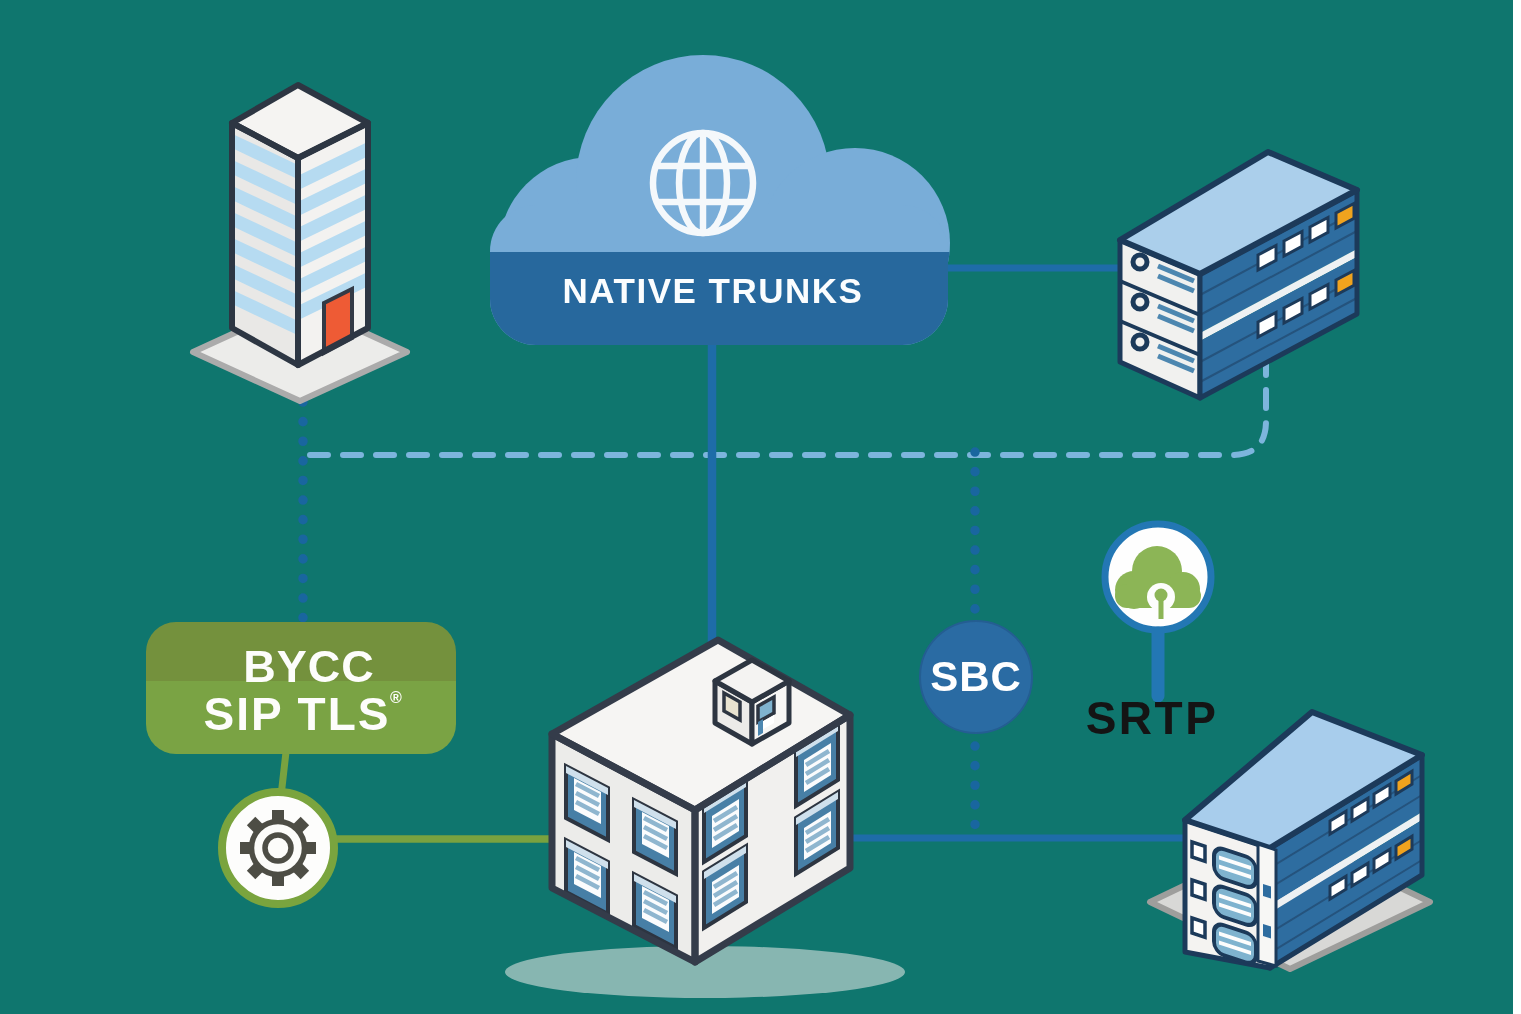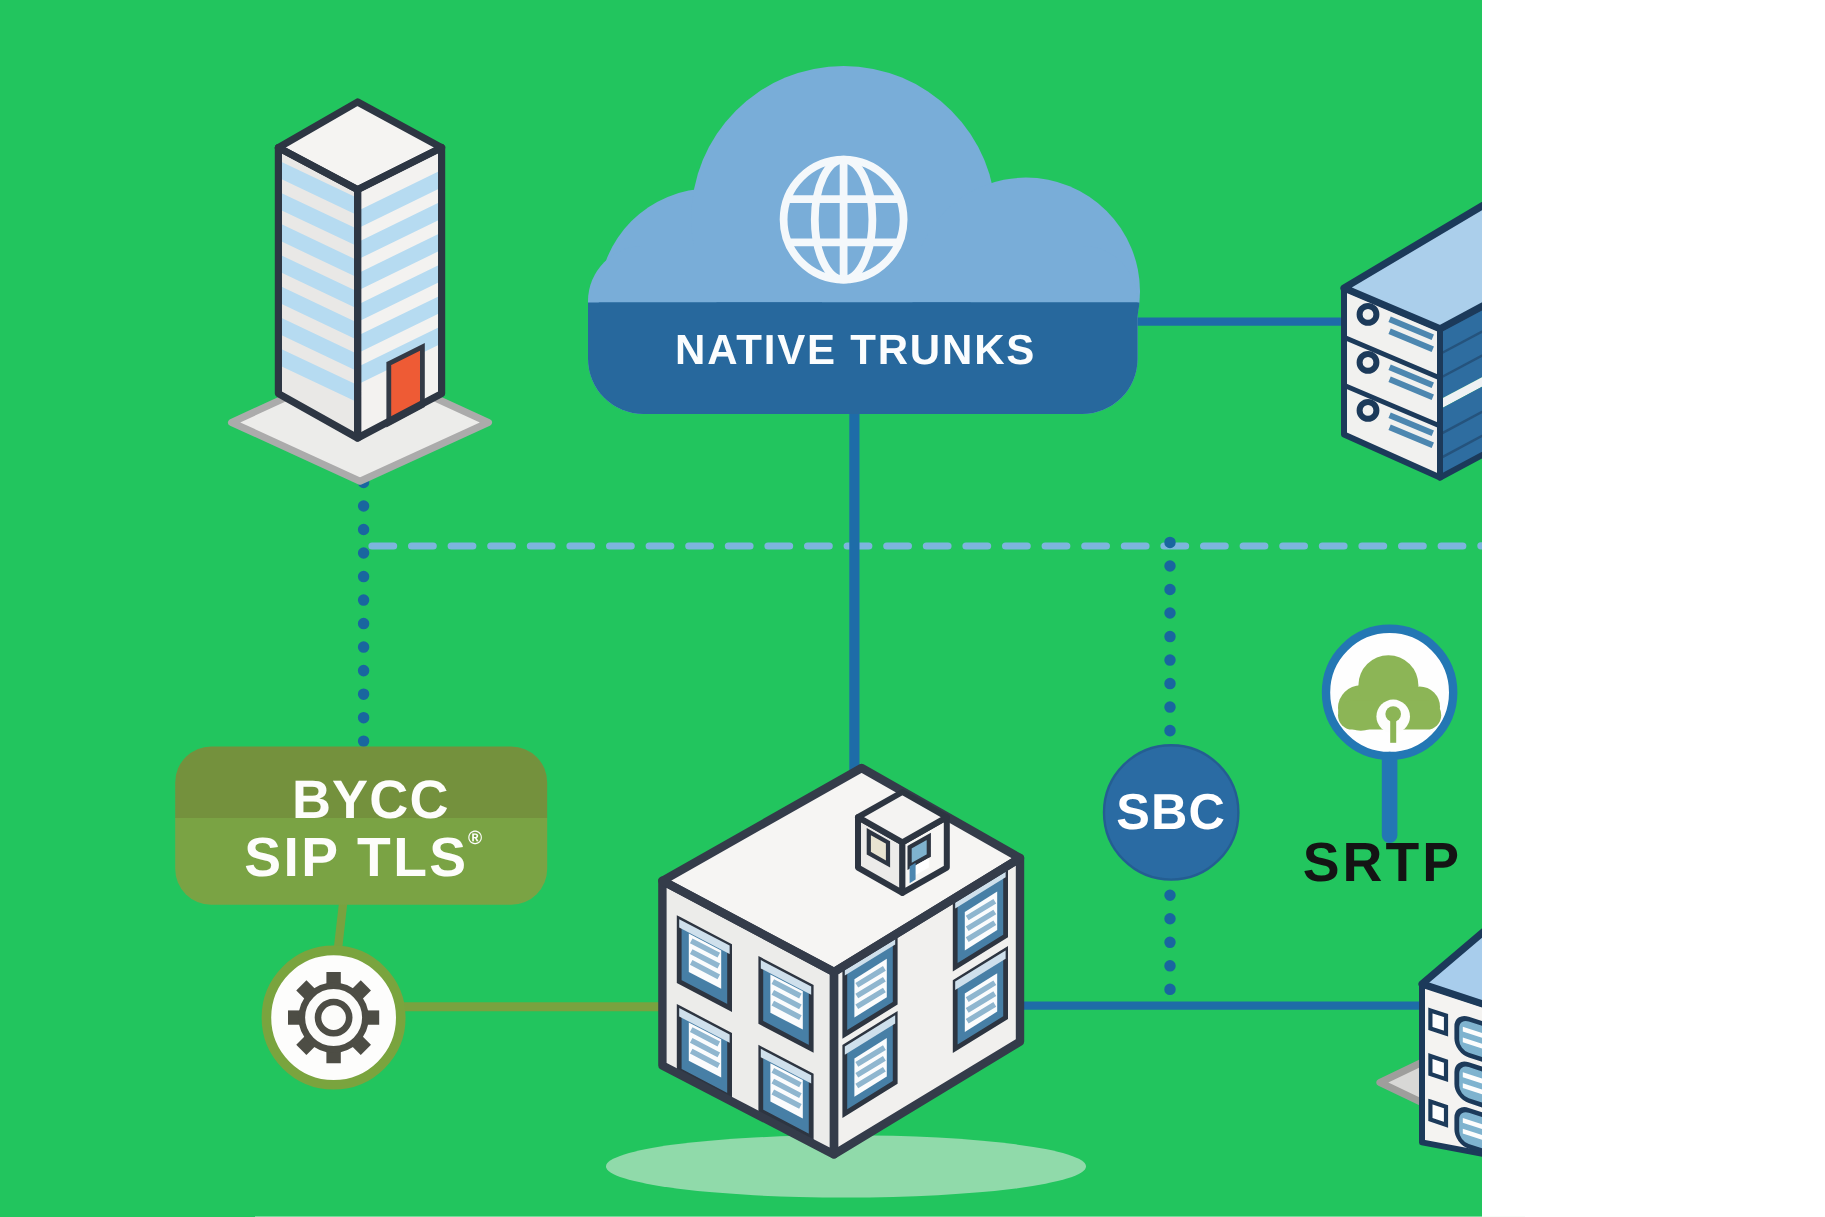--- a/index.html
+++ b/index.html
@@ -1,16 +1,16 @@
 <!DOCTYPE html>
 <html><head>
 <meta charset="utf-8">
 <style>
   html,body{margin:0;padding:0;background:#ffffff;}
-  .stage{position:relative;width:1235px;height:1014px;background:#22c55e;overflow:hidden;
+  .stage{position:relative;width:1513px;height:1014px;background:#0f766e;overflow:hidden;
          font-family:"Liberation Sans", sans-serif;}
   svg{display:block;}
   text{font-family:"Liberation Sans", sans-serif;}
 </style>
 </head>
 <body>
 
 <div class="stage">
 <svg width="1521" height="1014" viewBox="0 0 1521 1014">
   <defs>

